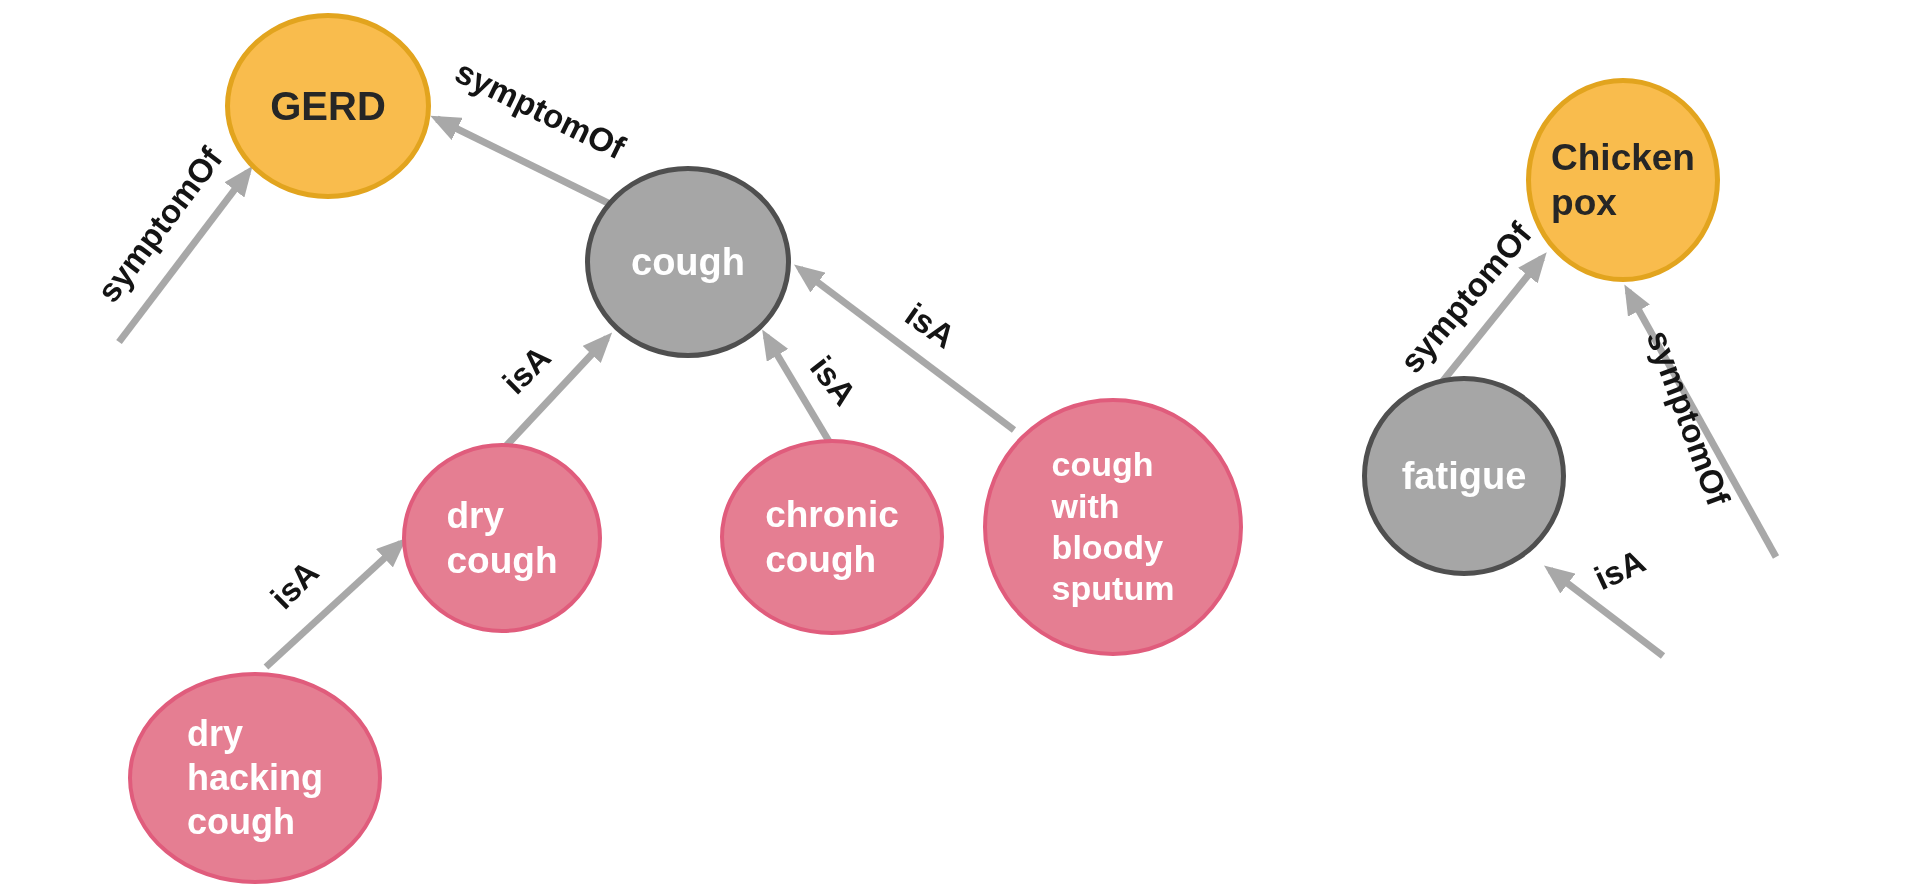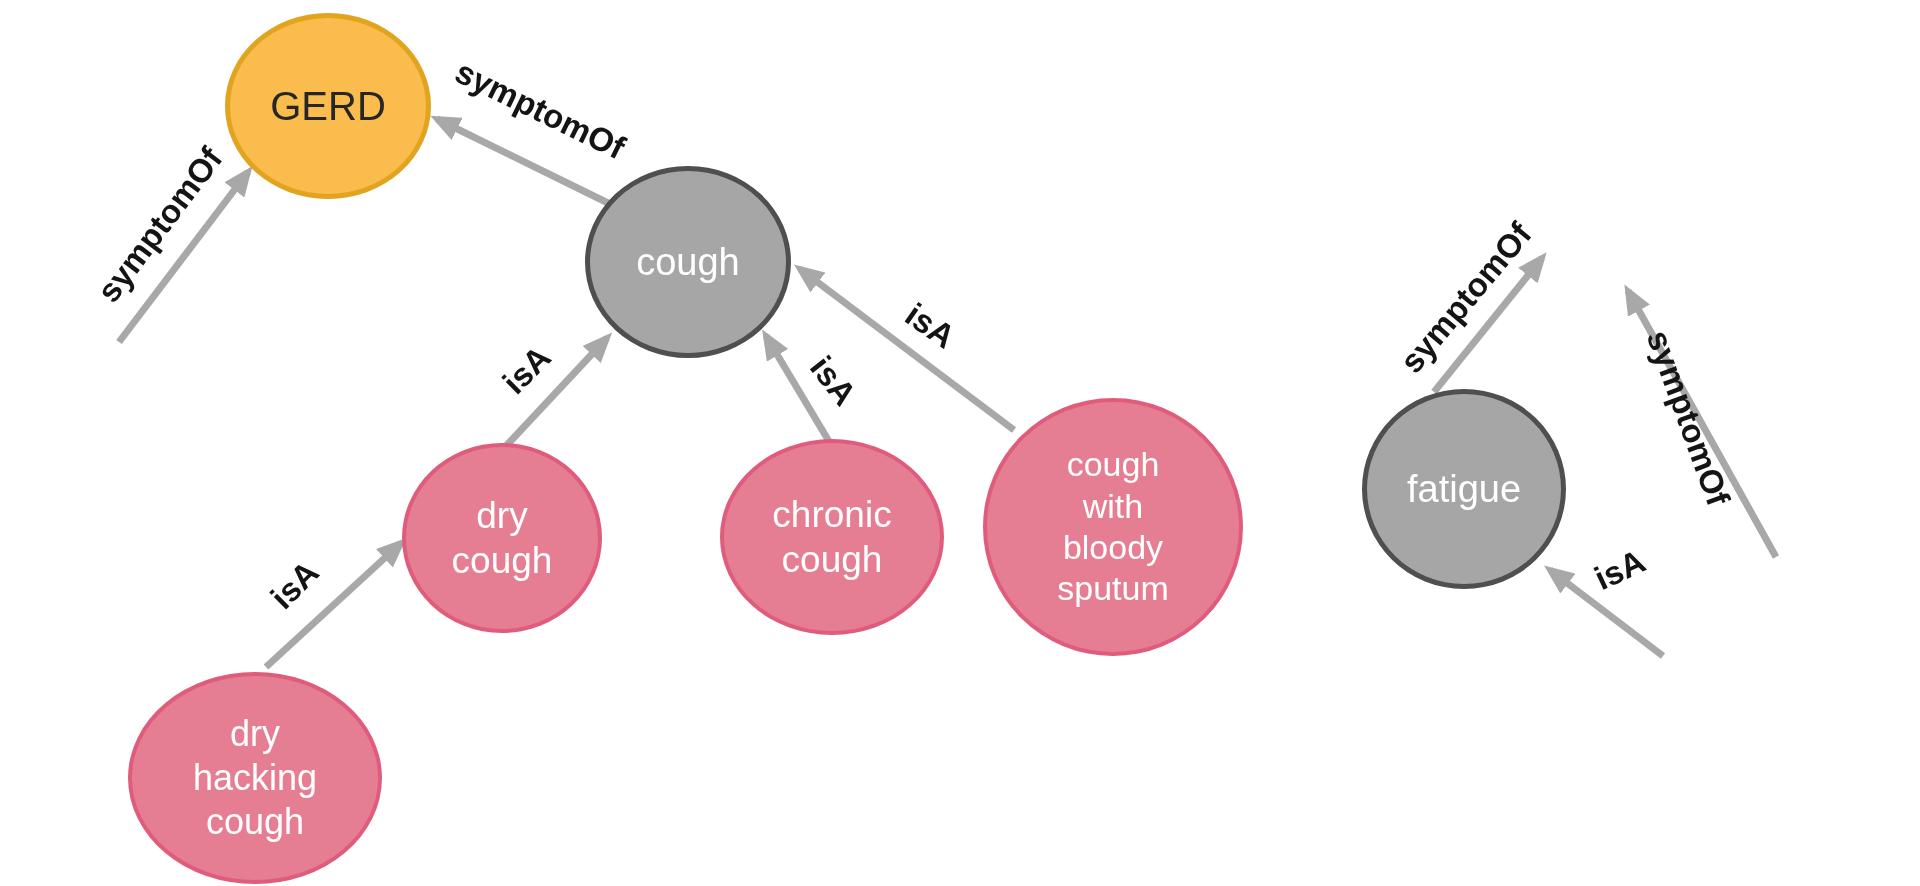--- a/index.html
+++ b/index.html
@@ -24,22 +24,22 @@
     stroke: var(--edge, #A8A8A8);
     stroke-width: 7;
     fill: none;
   }
   .node {
     position: absolute;
     border-radius: 50%;
     display: flex;
     align-items: center;
     justify-content: center;
-    text-align: center;
-    font-weight: normal;
+    text-align: left;
+    font-weight: bold;
     line-height: 1.22;
     white-space: pre-line;
     box-sizing: border-box;
   }
   .node.disease {
     background: var(--disease-fill, #F9BC4D);
     border: 5px solid var(--disease-border, #E2A41E);
     color: var(--node-text-dark, #262626);
   }
   .node.symptom {
@@ -95,22 +95,24 @@
 
   <div class="node subtype" style="left:983px; top:398px; width:260px; height:258px; font-size:34px;">cough
 with
 bloody
 sputum</div>
 
   <div class="node subtype" style="left:128px; top:672px; width:254px; height:212px; font-size:36px;">dry
 hacking
 cough</div>
 
+  <div class="node disease" style="left:1526px; top:78px; width:194px; height:204px; font-size:37px;">Chicken
+pox</div>
 
-  <div class="node symptom" style="left:1362px; top:389px; width:204px; height:200px; font-size:38px;">fatigue</div>
+  <div class="node symptom" style="left:1362px; top:376px; width:204px; height:200px; font-size:38px;">fatigue</div>
 
 
   <div class="edge-label" style="left:160px; top:225px; transform:translate(-50%,-50%) rotate(-53deg);">symptomOf</div>
 
   <div class="edge-label" style="left:540px; top:110px; transform:translate(-50%,-50%) rotate(26deg);">symptomOf</div>
 
   <div class="edge-label" style="left:527px; top:370px; transform:translate(-50%,-50%) rotate(-45deg);">isA</div>
 
   <div class="edge-label" style="left:833px; top:381px; transform:translate(-50%,-50%) rotate(52deg);">isA</div>
 

